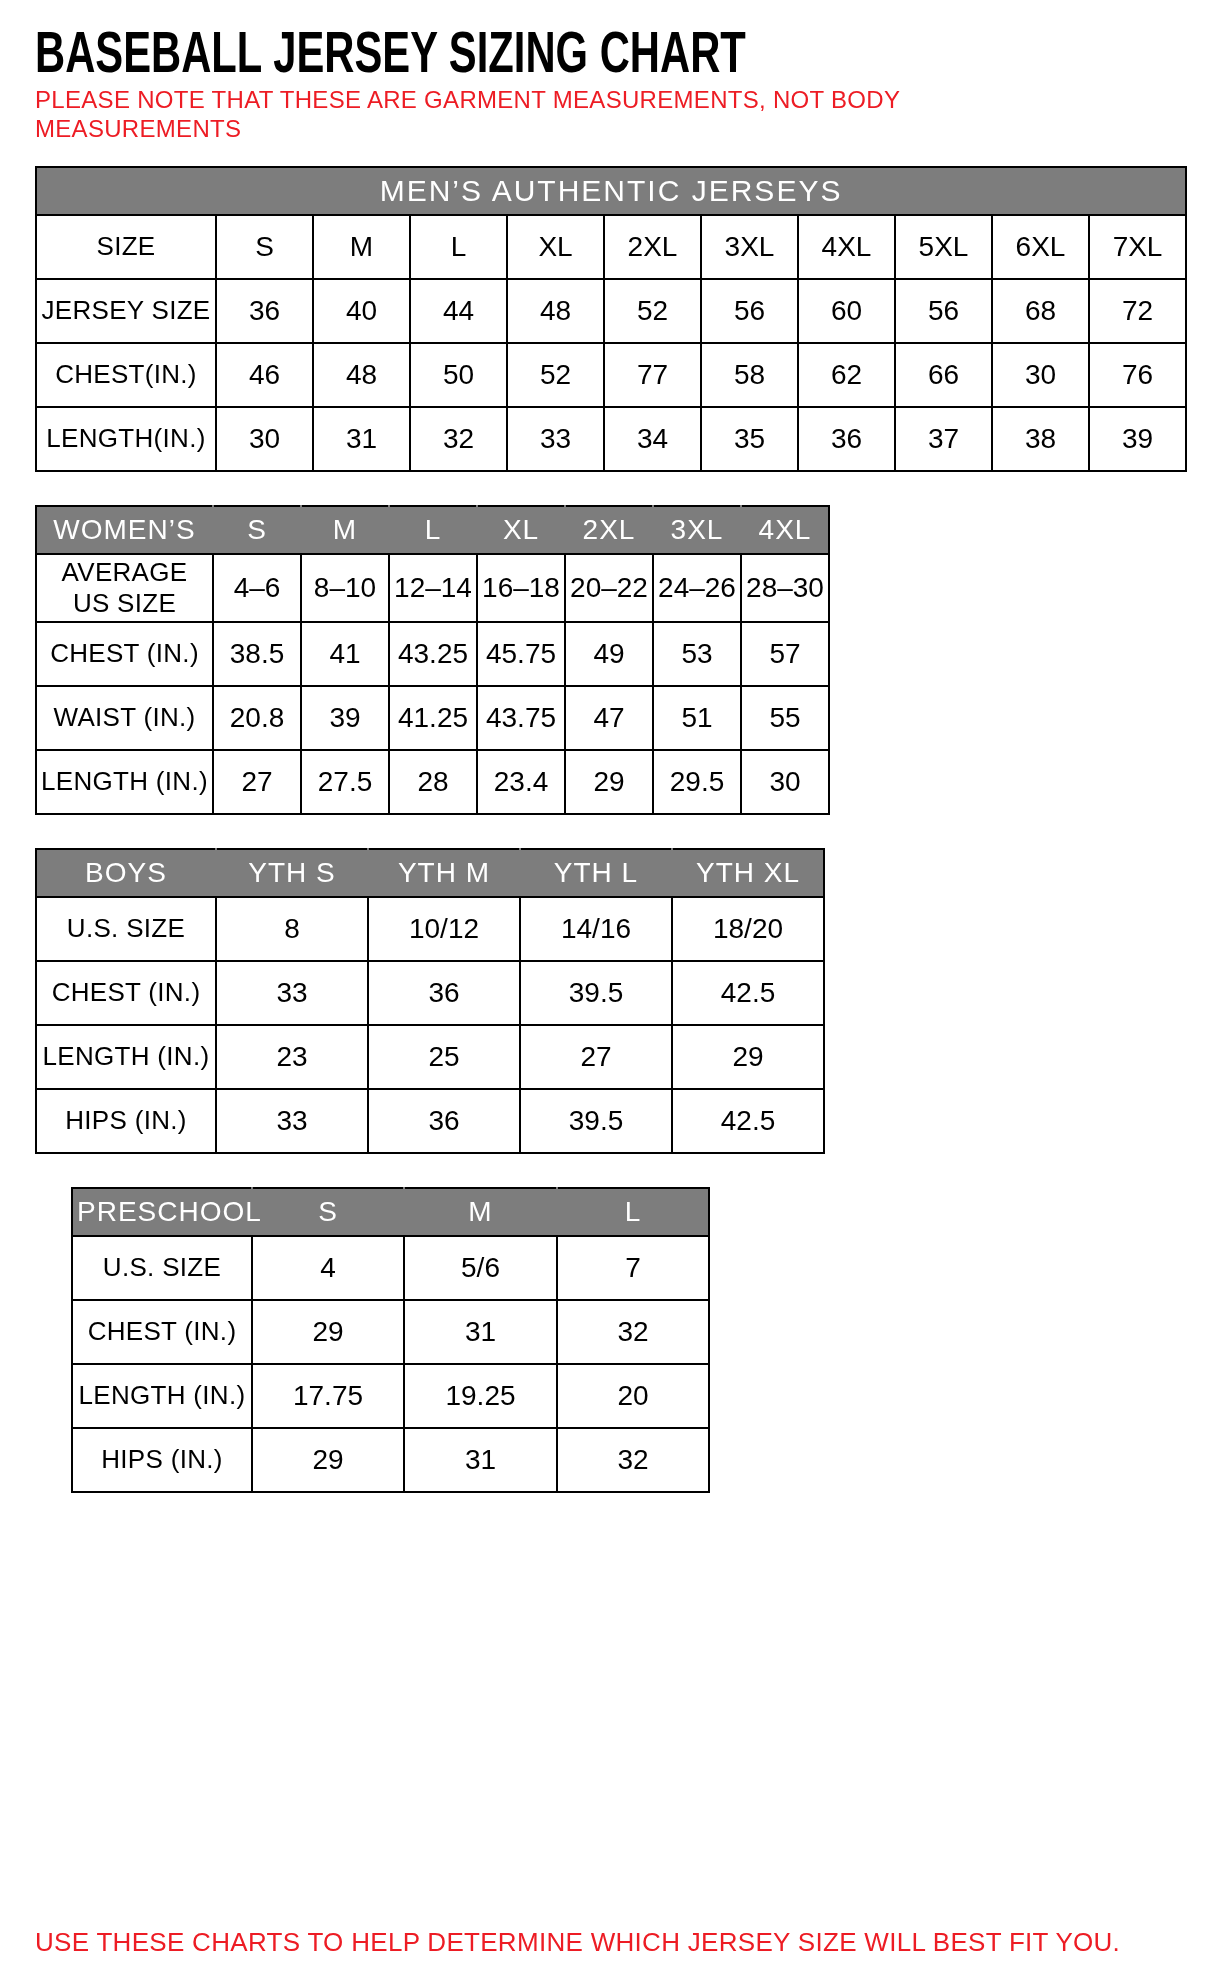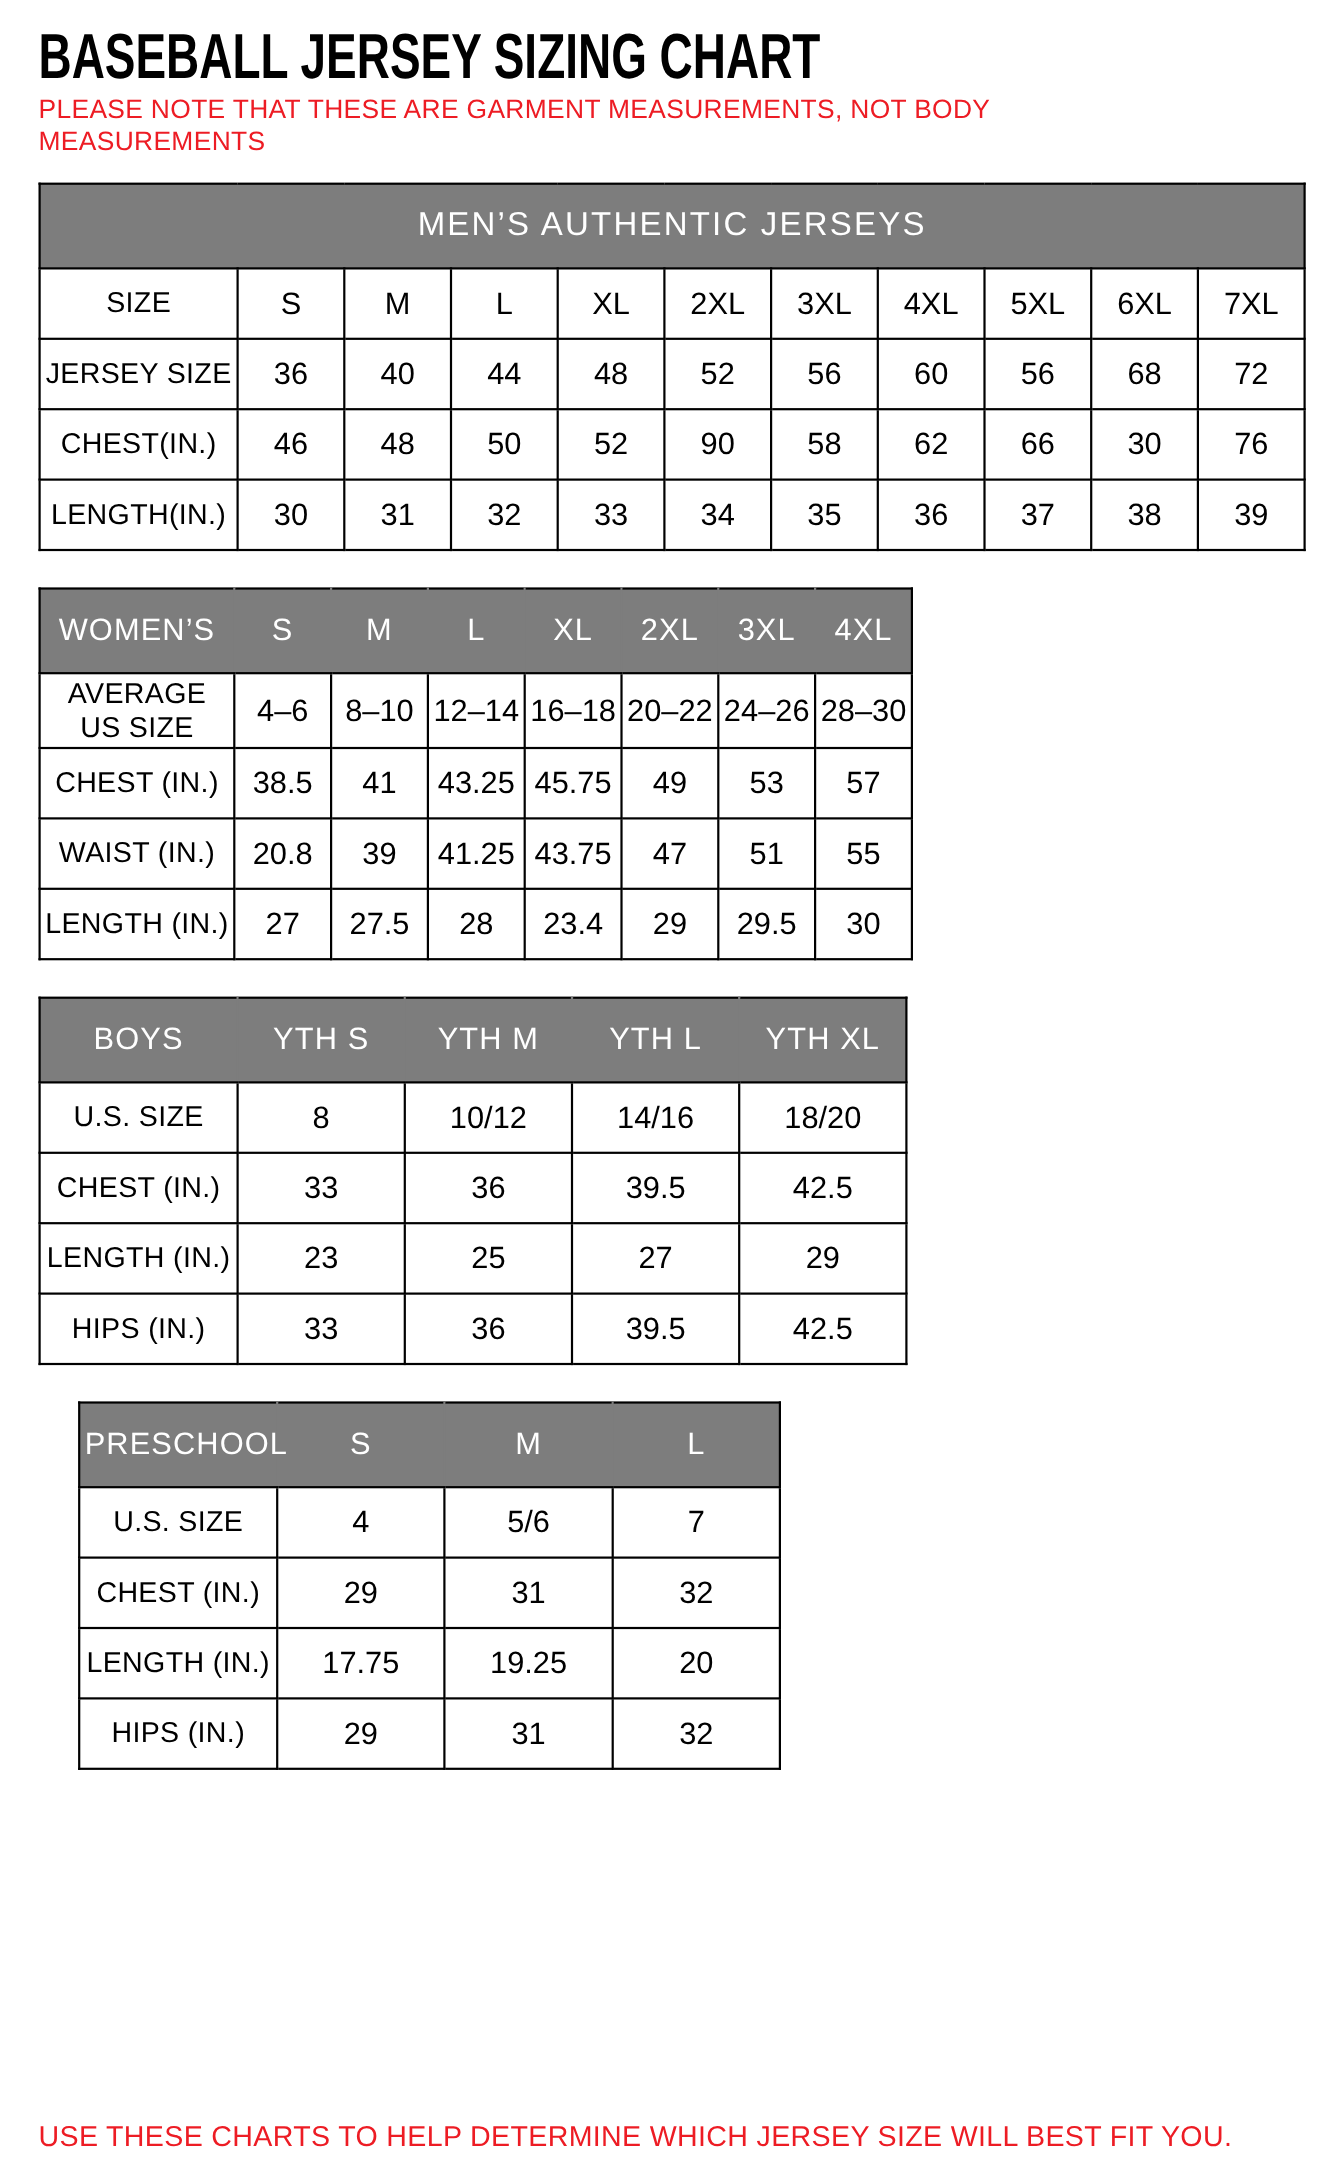--- a/index.html
+++ b/index.html
@@ -42,21 +42,21 @@
     font-size:28px;
     padding:2px 4px;
     background:#fff;
   }
   td.lbl{font-size:26px;letter-spacing:0.3px;}
   tr.ghead td{
     background:var(--header-bg);
     color:var(--header-text);
     font-size:28px;
     letter-spacing:1px;
-    height:77px;
+    height:48px;
   }
   
   tr.ghead td + td{border-left-color:var(--header-bg);}
   tr.ghead td:not(:last-child){border-right-color:var(--header-bg);}
   tr.ghead td.merged{letter-spacing:2px;font-size:30px;}
   #mens-table{width:1150px;}
   #womens-table{width:793px;}
   #boys-table{width:788px;}
   #preschool-table{width:637px;margin-left:36px;}
   .footer-note{
@@ -118,21 +118,21 @@
         <td>56</td>
         <td>68</td>
         <td>72</td>
       </tr>
       <tr>
         <td class="lbl">CHEST(IN.)</td>
         <td>46</td>
         <td>48</td>
         <td>50</td>
         <td>52</td>
-        <td>90</td>
+        <td>77</td>
         <td>58</td>
         <td>62</td>
         <td>66</td>
         <td>30</td>
         <td>76</td>
       </tr>
       <tr>
         <td class="lbl">LENGTH(IN.)</td>
         <td>30</td>
         <td>31</td>

